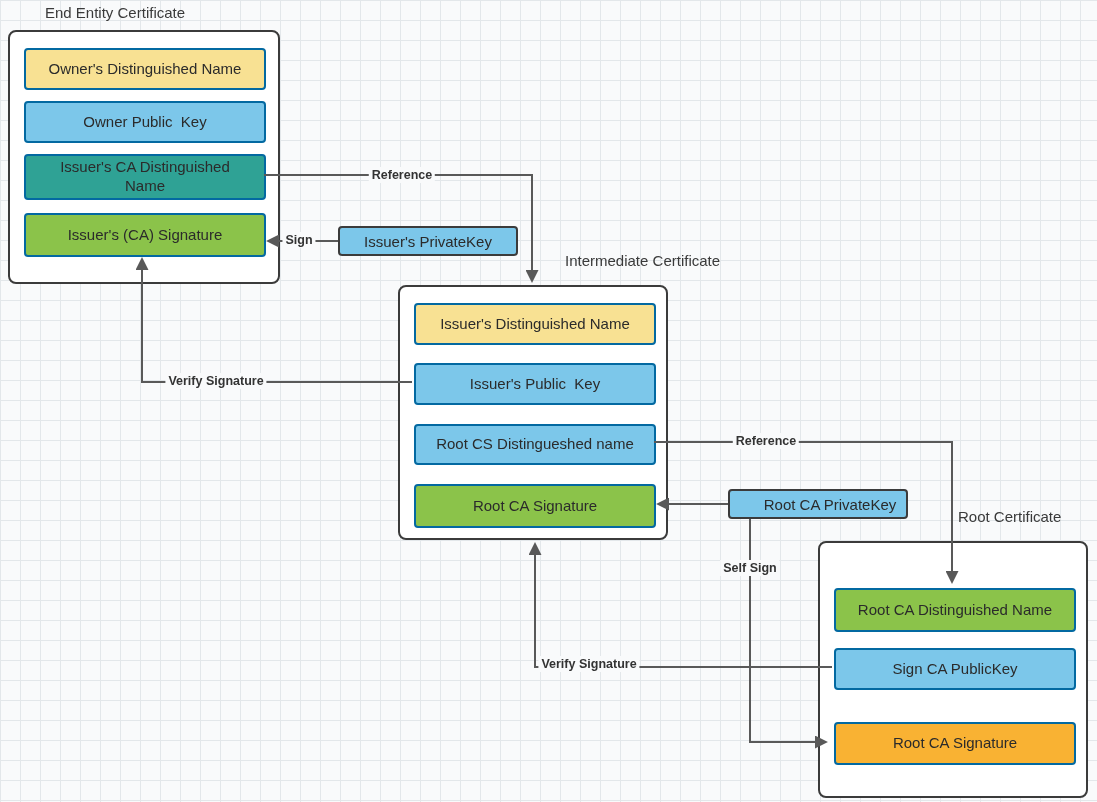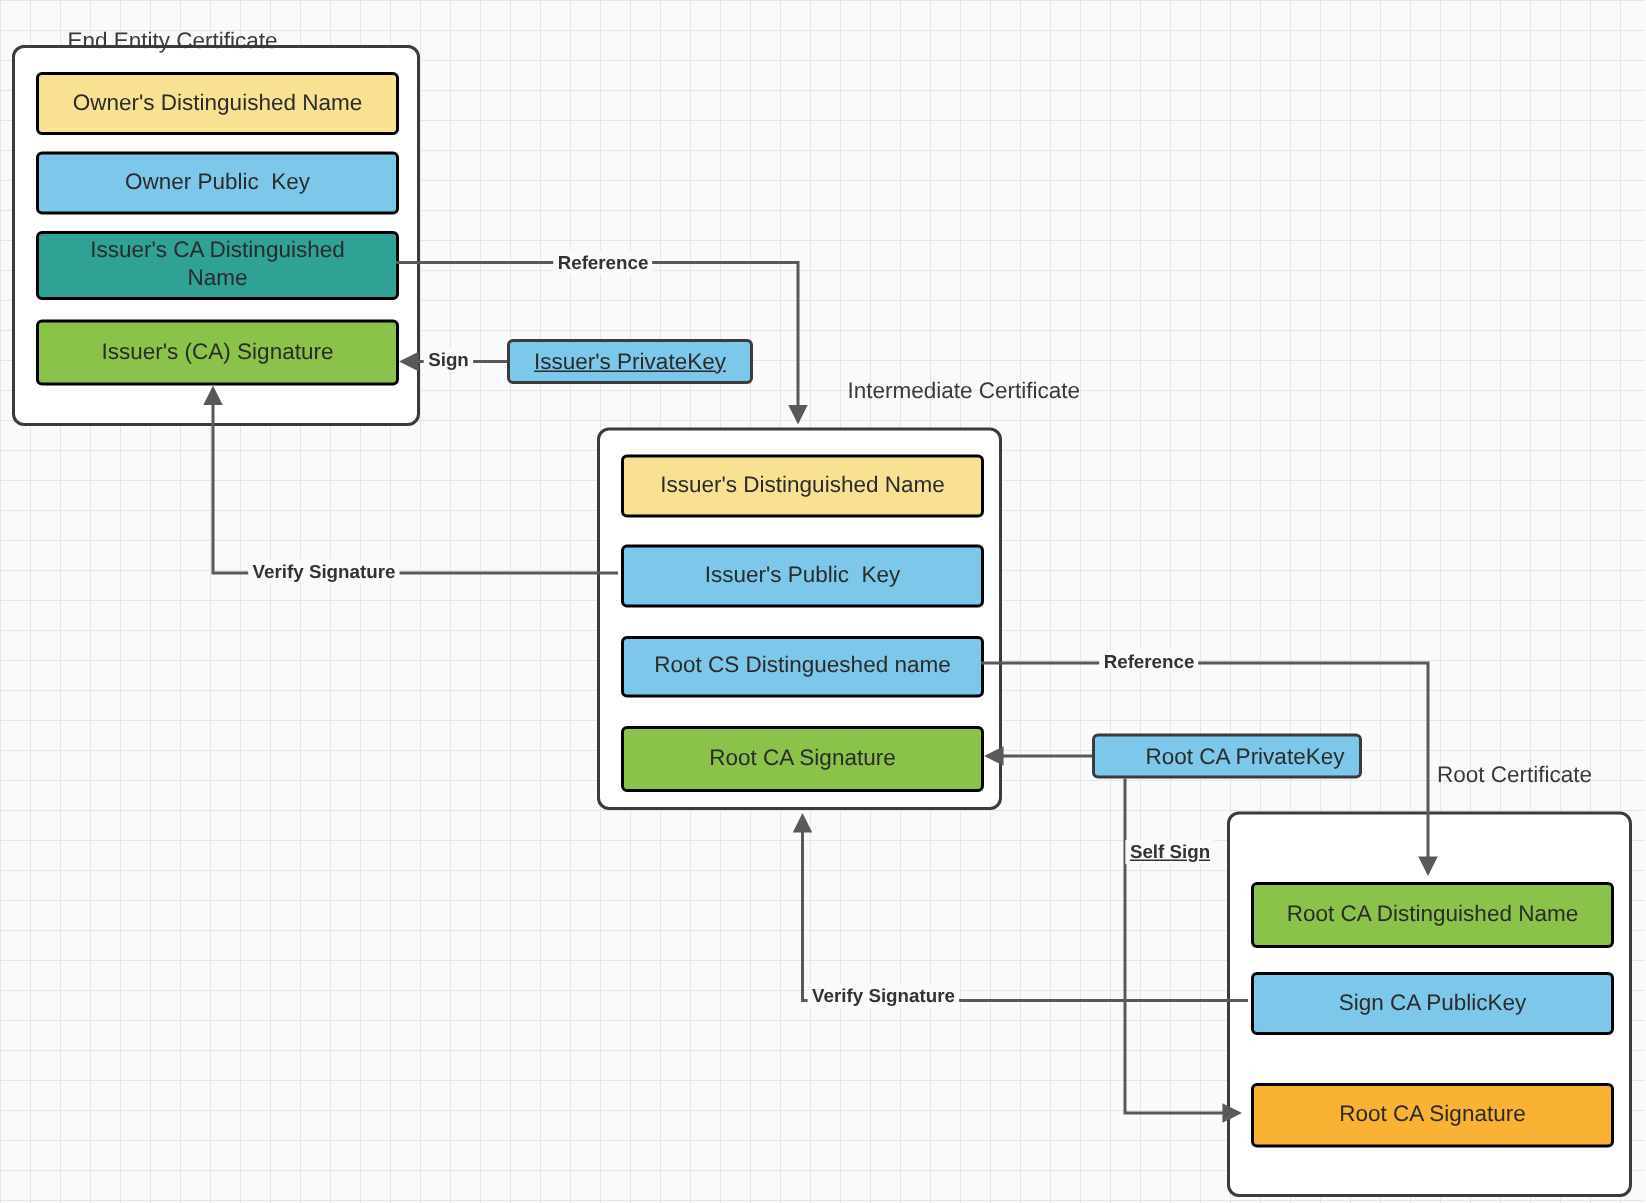--- a/index.html
+++ b/index.html
@@ -23,21 +23,21 @@
     background: #ffffff;
     border: 2px solid #3b3b3b;
     border-radius: 8px;
     z-index: 1;
   }
 
   .field {
     position: absolute;
     left: 14px;
     width: 242px;
-    border: 2px solid #000000;
+    border: 2px solid #0369a1;
     border-radius: 4px;
     display: flex;
     align-items: center;
     justify-content: center;
     text-align: center;
     font-size: 15px;
     line-height: 1.25;
     color: #2b2b2b;
     padding: 0 14px;
     white-space: pre-wrap;
@@ -87,21 +87,21 @@
     padding: 1px 3px;
     z-index: 6;
     white-space: nowrap;
   }
 </style>
 </head>
 <body>
 
 <div class="canvas">
 
-  <div class="cert-title" style="left:45px; top:4px;margin-top:15px;">End Entity Certificate</div>
+  <div class="cert-title" style="left:45px; top:4px;">End Entity Certificate</div>
   <div class="cert-title" style="left:565px; top:252px;">Intermediate Certificate</div>
   <div class="cert-title" style="left:958px; top:508px;">Root Certificate</div>
 
   <div class="cert-box" style="left:8px; top:30px; width:272px; height:254px;">
     <div class="field" style="top: 16px; height: 42px; background-color: rgb(248, 225, 147);">Owner's Distinguished Name</div>
     <div class="field" style="top: 69px; height: 42px; background-color: rgb(124, 199, 234);">Owner Public  Key</div>
     <div class="field" style="top: 122px; height: 46px; background-color: rgb(47, 162, 149);">Issuer's CA Distinguished Name</div>
     <div class="field" style="top: 181px; height: 44px; background-color: rgb(139, 195, 74);">Issuer's (CA) Signature</div>
   </div>
 
@@ -111,21 +111,21 @@
     <div class="field" style="top: 137px; height: 41px; background-color: rgb(124, 199, 234);">Root CS Distingueshed name</div>
     <div class="field" style="top: 197px; height: 44px; background-color: rgb(139, 195, 74);">Root CA Signature</div>
   </div>
 
   <div class="cert-box" style="left:818px; top:541px; width:270px; height:257px;">
     <div class="field" style="top: 45px; height: 44px; background-color: rgb(139, 195, 74);">Root CA Distinguished Name</div>
     <div class="field" style="top: 105px; height: 42px; background-color: rgb(124, 199, 234);">Sign CA PublicKey</div>
     <div class="field" style="top: 179px; height: 43px; background-color: rgb(249, 178, 51);">Root CA Signature</div>
   </div>
 
-  <div class="key-box" style="left: 338px; top: 226px; width: 164px; height: 30px; background-color: rgb(124, 199, 234); text-decoration: underline;">Issuer's PrivateKey</div>
+  <div class="key-box" style="left: 338px; top: 226px; width: 180px; height: 30px; background-color: rgb(124, 199, 234);">Issuer's PrivateKey</div>
   <div class="key-box" style="left: 728px; top: 489px; width: 180px; height: 30px; background-color: rgb(124, 199, 234); padding-left: 24px;">Root CA PrivateKey</div>
 
   <svg class="connectors" width="1097" height="802" viewBox="0 0 1097 802">
     <defs>
       <marker id="arrowhead" viewBox="0 0 10 10" refX="8.5" refY="5" markerWidth="6.5" markerHeight="6.5" orient="auto-start-reverse">
         <path d="M 0 0 L 10 5 L 0 10 z" fill="#595959"></path>
       </marker>
     </defs>
     <polyline points="264,175 532,175 532,281" marker-end="url(#arrowhead)"></polyline>
     <polyline points="338,241 268,241" marker-end="url(#arrowhead)"></polyline>
@@ -133,16 +133,16 @@
     <polyline points="654,442 952,442 952,582" marker-end="url(#arrowhead)"></polyline>
     <polyline points="728,504 658,504" marker-end="url(#arrowhead)"></polyline>
     <polyline points="750,519 750,742 826,742" marker-end="url(#arrowhead)"></polyline>
     <polyline points="832,667 535,667 535,544" marker-end="url(#arrowhead)"></polyline>
   </svg>
 
   <div class="connector-label" style="left:402px; top:175px;">Reference</div>
   <div class="connector-label" style="left:299px; top:240px;">Sign</div>
   <div class="connector-label" style="left:216px; top:381px;">Verify Signature</div>
   <div class="connector-label" style="left:766px; top:441px;">Reference</div>
-  <div class="connector-label" style="left:780px; top:568px;text-decoration:underline;">Self Sign</div>
+  <div class="connector-label" style="left:750px; top:568px;">Self Sign</div>
   <div class="connector-label" style="left:589px; top:664px;">Verify Signature</div>
 
 </div>
 
 </body></html>

